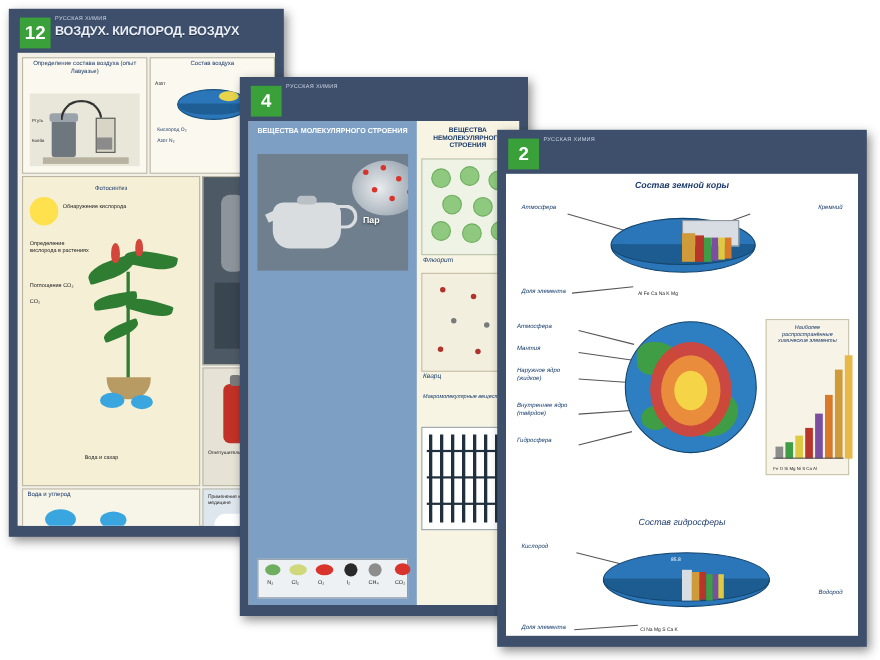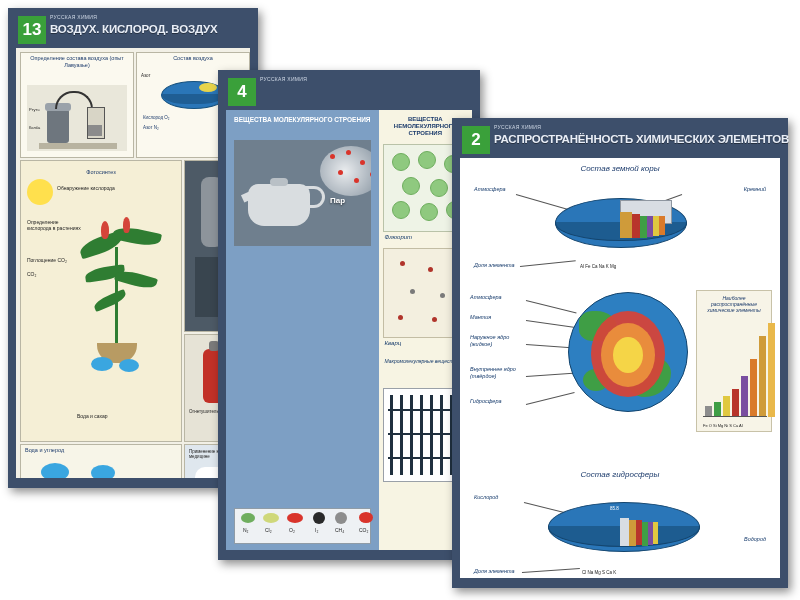--- a/index.html
+++ b/index.html
@@ -55,21 +55,21 @@
   .lblsm{position:absolute;font-size:4.5px;color:#222;white-space:nowrap;}
   .leadline{position:absolute;background:#555;height:1px;transform-origin:left center;}
 </style>
 </head>
 <body>
 
 <div class="stage">
 
   <div class="poster" id="p13">
     <div class="hdr">
-      <div class="hdrnum">13</div>
+      <div class="hdrnum">12</div>
       <div class="hdrsmall">РУССКАЯ ХИМИЯ</div>
       <div class="hdrtitle">ВОЗДУХ. КИСЛОРОД. ВОЗДУХ</div>
     </div>
     <div class="inner">
 
       <div class="p13box" style="left:4px;top:4px;width:112px;height:104px;">
         <div class="p13title">Определение состава воздуха (опыт Лавуазье)</div>
         <div style="position:absolute;left:6px;top:32px;width:100px;height:66px;background:#e9e7da;">
           <div class="greybox" style="left:20px;top:24px;width:22px;height:34px;border-radius:3px;background:#6e767e;"></div>
           <div style="position:absolute;left:18px;top:18px;width:26px;height:8px;background:#9aa2aa;border-radius:3px;"></div>
@@ -226,26 +226,25 @@
         </div>
       </div>
 
     </div>
   </div>
 
   <div class="poster" id="p2">
     <div class="hdr">
       <div class="hdrnum">2</div>
       <div class="hdrsmall">РУССКАЯ ХИМИЯ</div>
-      <div class="hdrtitle">РАСПРОСТРАНЁННОСТЬ ХИМИЧЕСКИХ ЭЛЕМЕНТОВ</div>
     </div>
     <div class="inner">
 
       <div class="sec" style="left:0;top:6px;width:100%;height:122px;">
-        <div class="sectitle" style="top:0;">Состав земной коры</div>
+        <div class="sectitle" style="top:0;font-weight:bold;">Состав земной коры</div>
         <div class="lbl" style="left:14px;top:22px;">Атмосфера</div>
         <div class="lbl" style="right:14px;top:22px;">Кремний</div>
         <div class="leadline" style="left:56px;top:30px;width:56px;transform:rotate(16deg);"></div>
         <div class="leadline" style="right:46px;top:30px;width:52px;transform:rotate(160deg);"></div>
 
         <div class="ellipse" style="left:95px;top:34px;width:130px;height:48px;background:#2a76b8;border:1px solid #14456e;"></div>
         <div style="position:absolute;left:95px;top:58px;width:130px;height:18px;background:#1d5c90;border-radius:0 0 65px 65px/0 0 18px 18px;border:1px solid #14456e;border-top:none;"></div>
         <div style="position:absolute;left:160px;top:36px;width:50px;height:22px;background:#d8dde3;border:1px solid #8e96a0;"></div>
         <div style="position:absolute;left:160px;top:48px;width:12px;height:26px;background:#cf9b3a;"></div>
         <div style="position:absolute;left:172px;top:50px;width:8px;height:24px;background:#b8352c;"></div>

